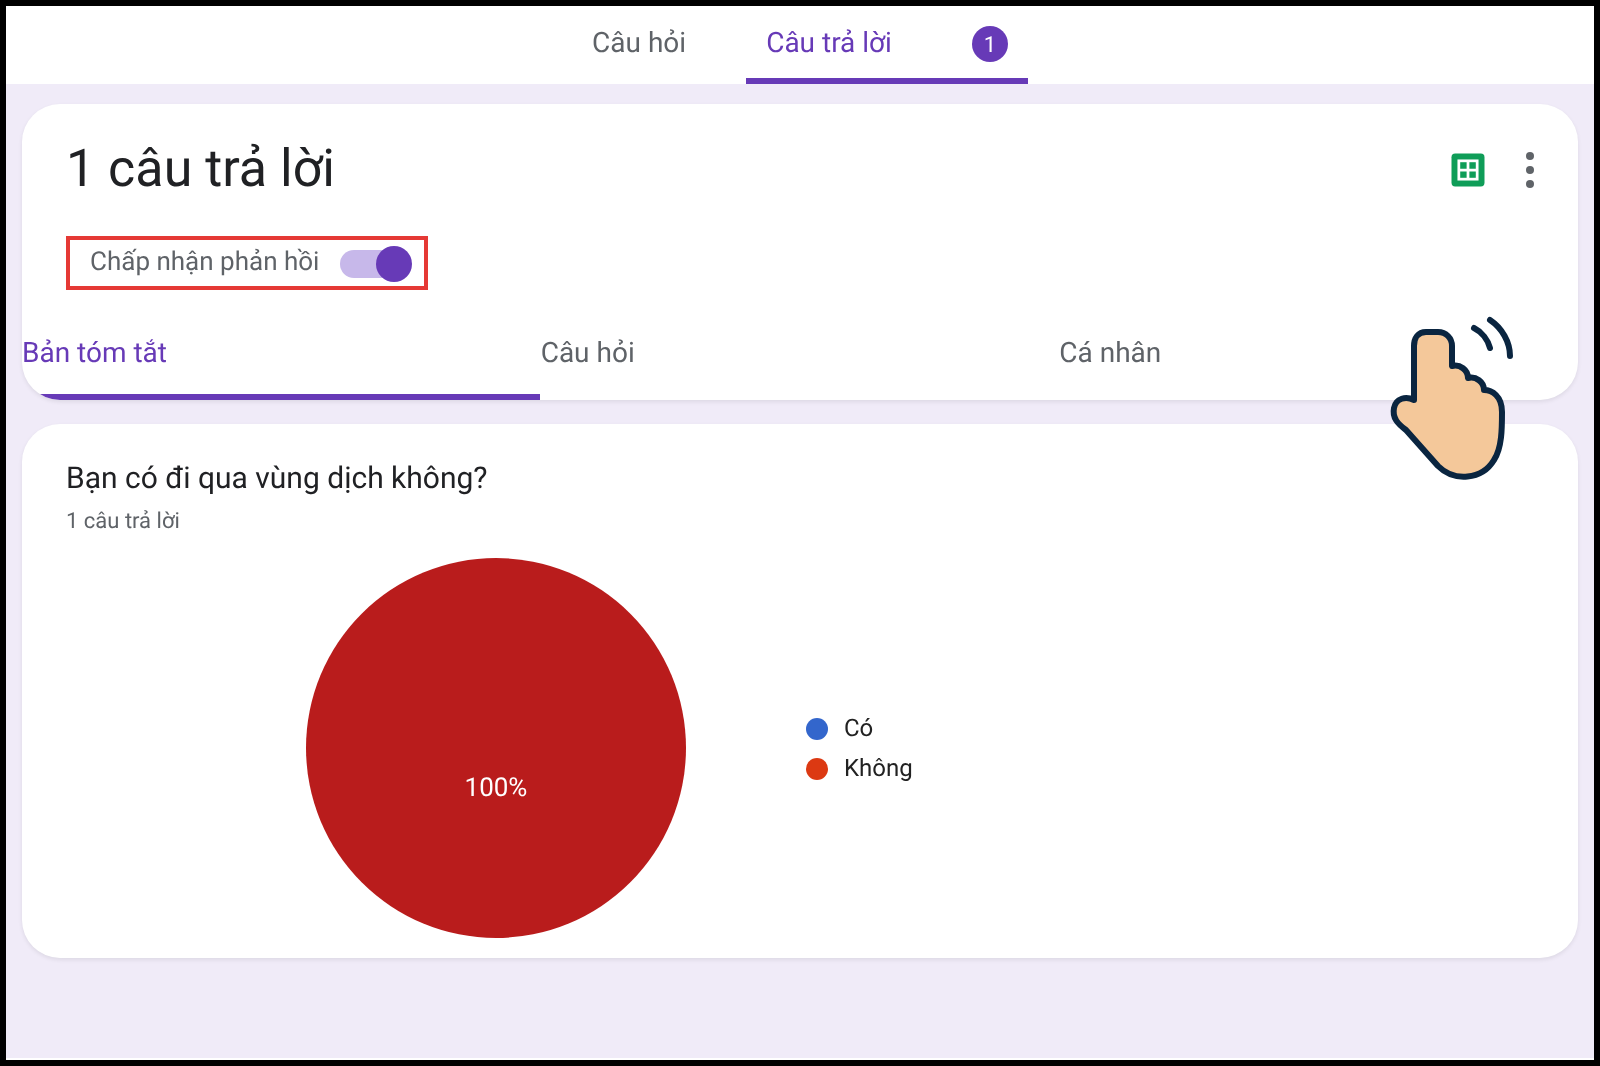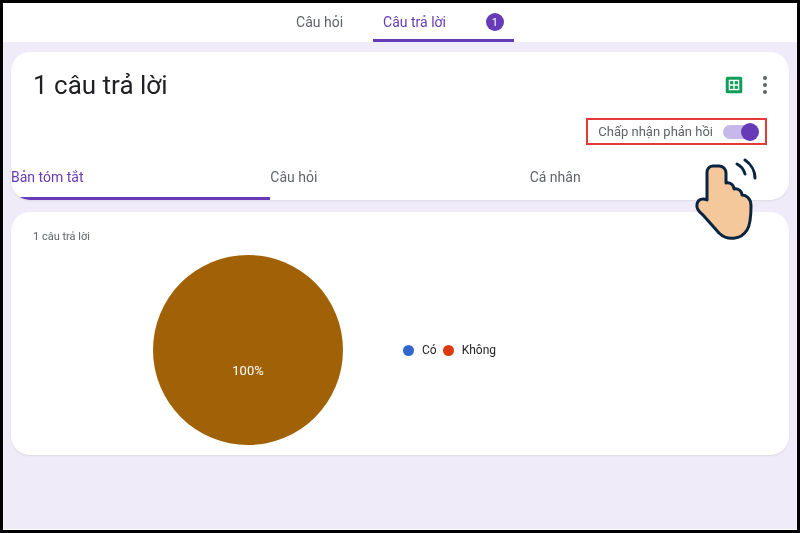--- a/index.html
+++ b/index.html
@@ -75,21 +75,21 @@
   }
   .sheets-icon svg { display:block; }
   .more-icon {
     display:flex; flex-direction:column; gap:3px;
     cursor:pointer;
   }
   .more-icon span {
     width:4px; height:4px; background:#5f6368; border-radius:50%;
   }
   .accept-row {
-    display:flex; justify-content:flex-end; align-items:center;
+    display:flex; justify-content:flex-start; align-items:center;
     padding: 18px 22px 10px 22px;
     gap: 10px;
   }
   .highlight-box {
     border: 2px solid #e53935;
     padding: 4px 8px 4px 10px;
     display:flex; align-items:center; gap:10px;
   }
   .accept-label { font-size: 13px; color: #5f6368; }
   .toggle {
@@ -116,26 +116,26 @@
   .sub-tab.active {
     color:#673ab7;
     border-bottom-color:#673ab7;
   }
   .question-card { padding: 18px 22px 10px 22px; }
   .question-title { font-size: 15px; color:#202124; margin-bottom:6px; }
   .question-sub { font-size: 11px; color:#5f6368; margin-bottom: 12px;}
   .chart-row { display:flex; align-items:center; gap: 60px; padding-left: 120px;}
   .pie {
     width: 190px; height:190px; border-radius:50%;
-    background: #a16207;
+    background: #b91c1c;
     position:relative;
     display:flex; align-items:center; justify-content:center;
   }
   .pie-label { color:#fff; font-size:13px; margin-top:40px;}
-  .legend { display:flex; flex-direction:row; gap:6px; }
+  .legend { display:flex; flex-direction:column; gap:6px; }
   .legend-item { display:flex; align-items:center; gap:8px; font-size:12px; color:#222;}
   .legend-dot { width:11px; height:11px; border-radius:50%; }
   .legend-dot.blue{ background:#3366cc;}
   .legend-dot.red{ background:#dc3912;}
   
   .pointer-hand {
     position:absolute;
     top: 155px;
     left: 676px;
     width: 80px;
@@ -194,20 +194,21 @@
       <div class="sub-tab">
         <span>Câu hỏi</span>
       </div>
       <div class="sub-tab">
         <span>Cá nhân</span>
       </div>
     </div>
   </div>
 
   <div class="card question-card">
+    <div class="question-title">Bạn có đi qua vùng dịch không?</div>
     <div class="question-sub">1 câu trả lời</div>
     <div class="chart-row">
       <div class="pie">
         <span class="pie-label">100%</span>
       </div>
       <div class="legend">
         <div class="legend-item">
           <span class="legend-dot blue"></span>
           <span>Có</span>
         </div>

